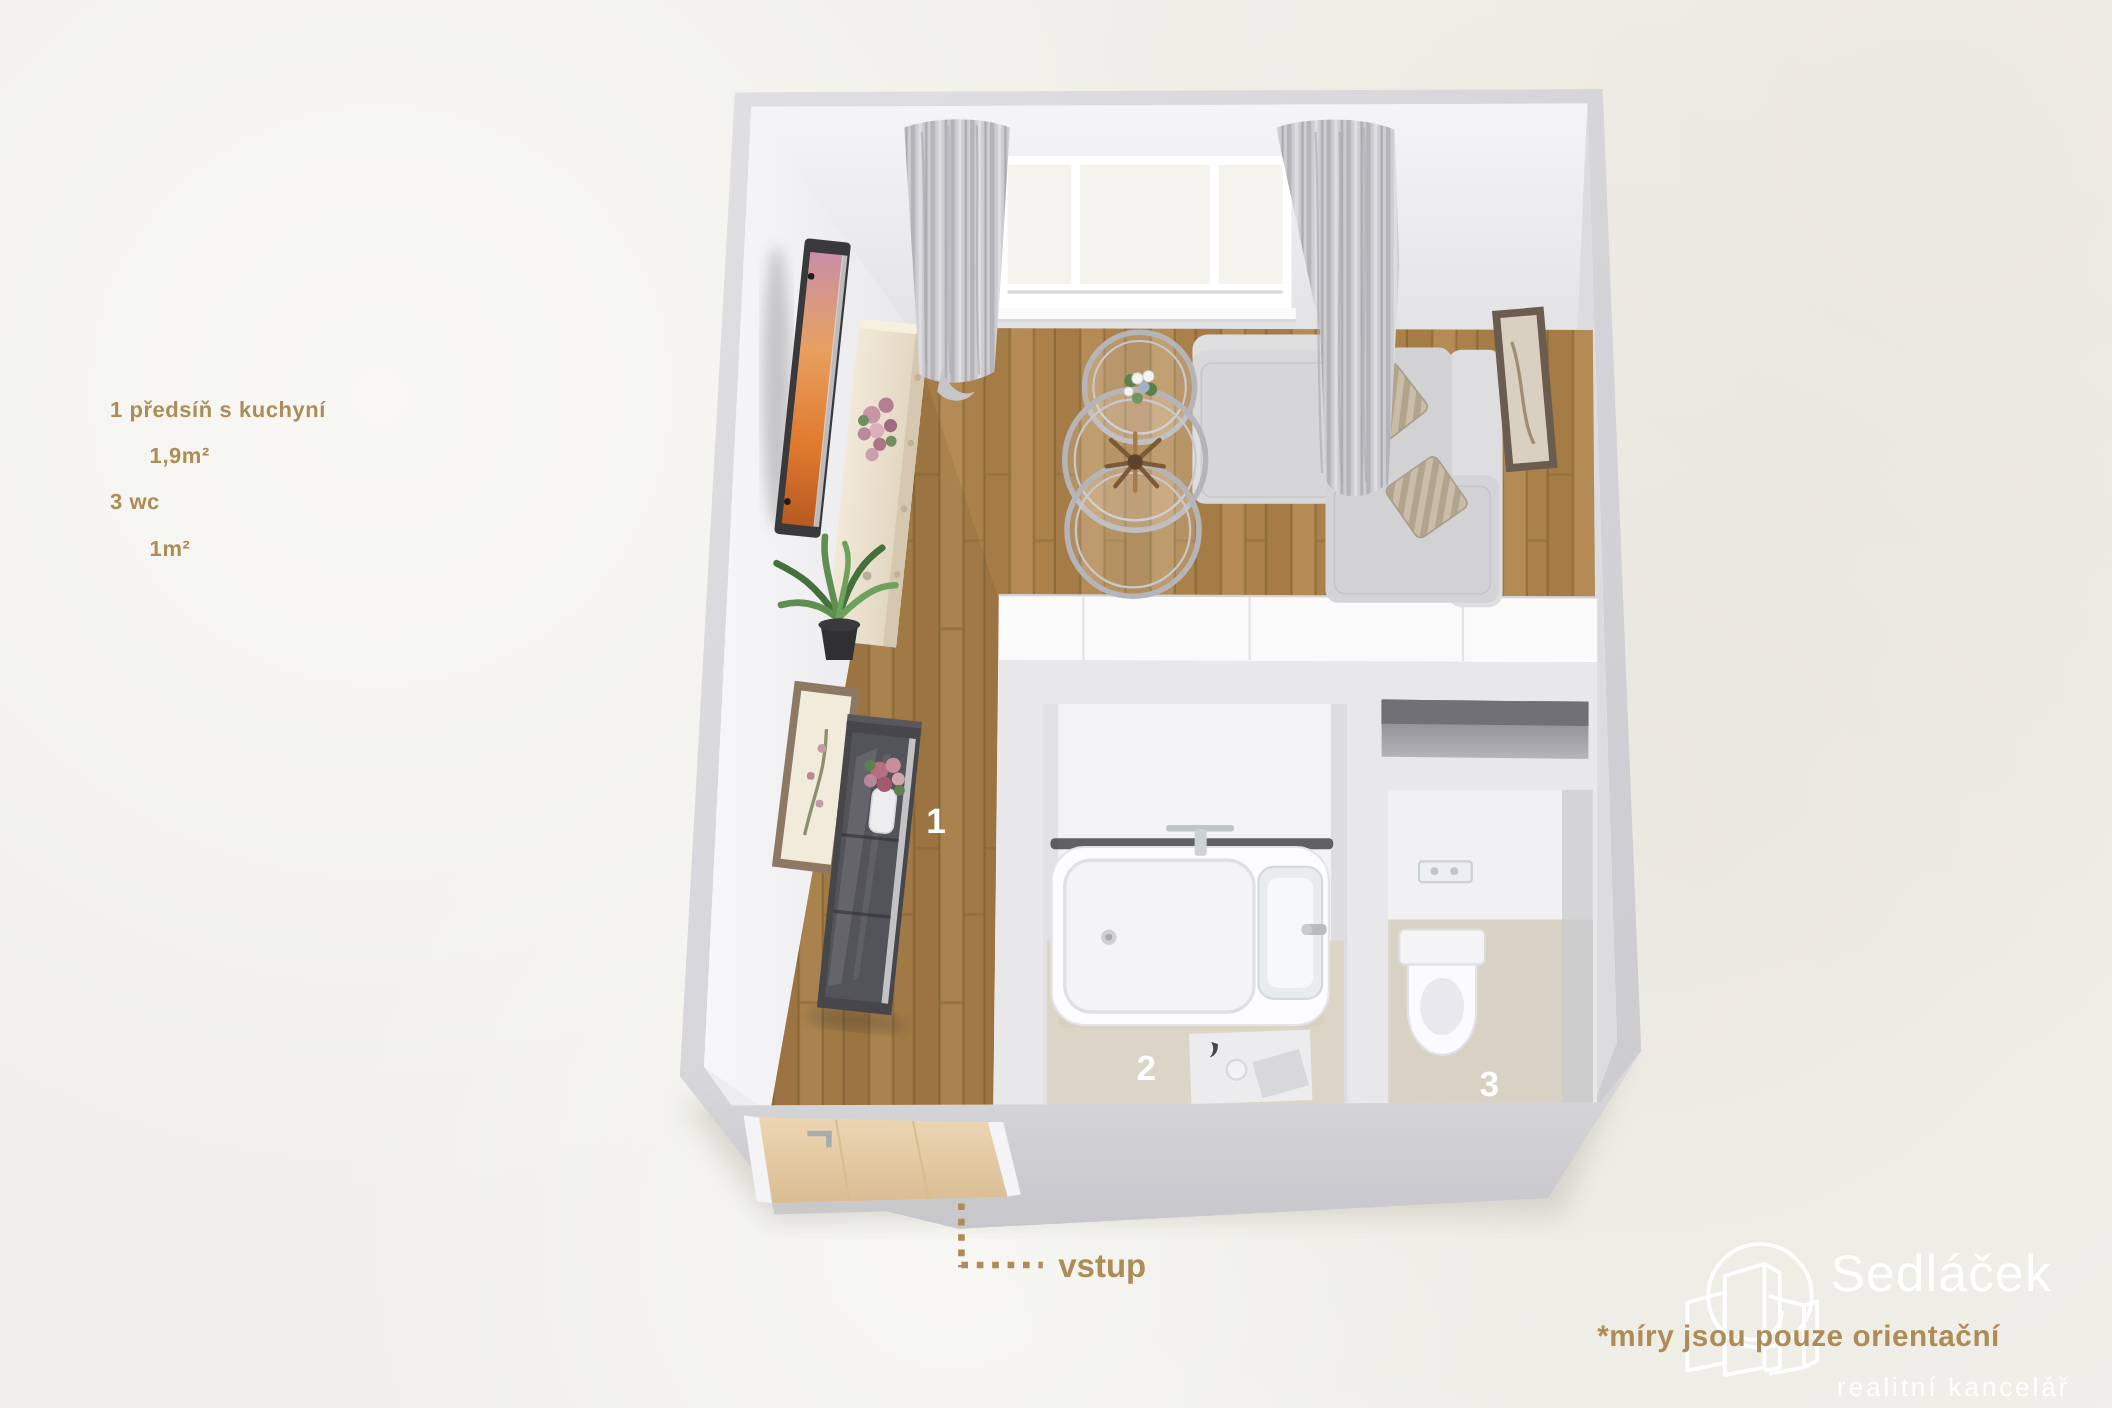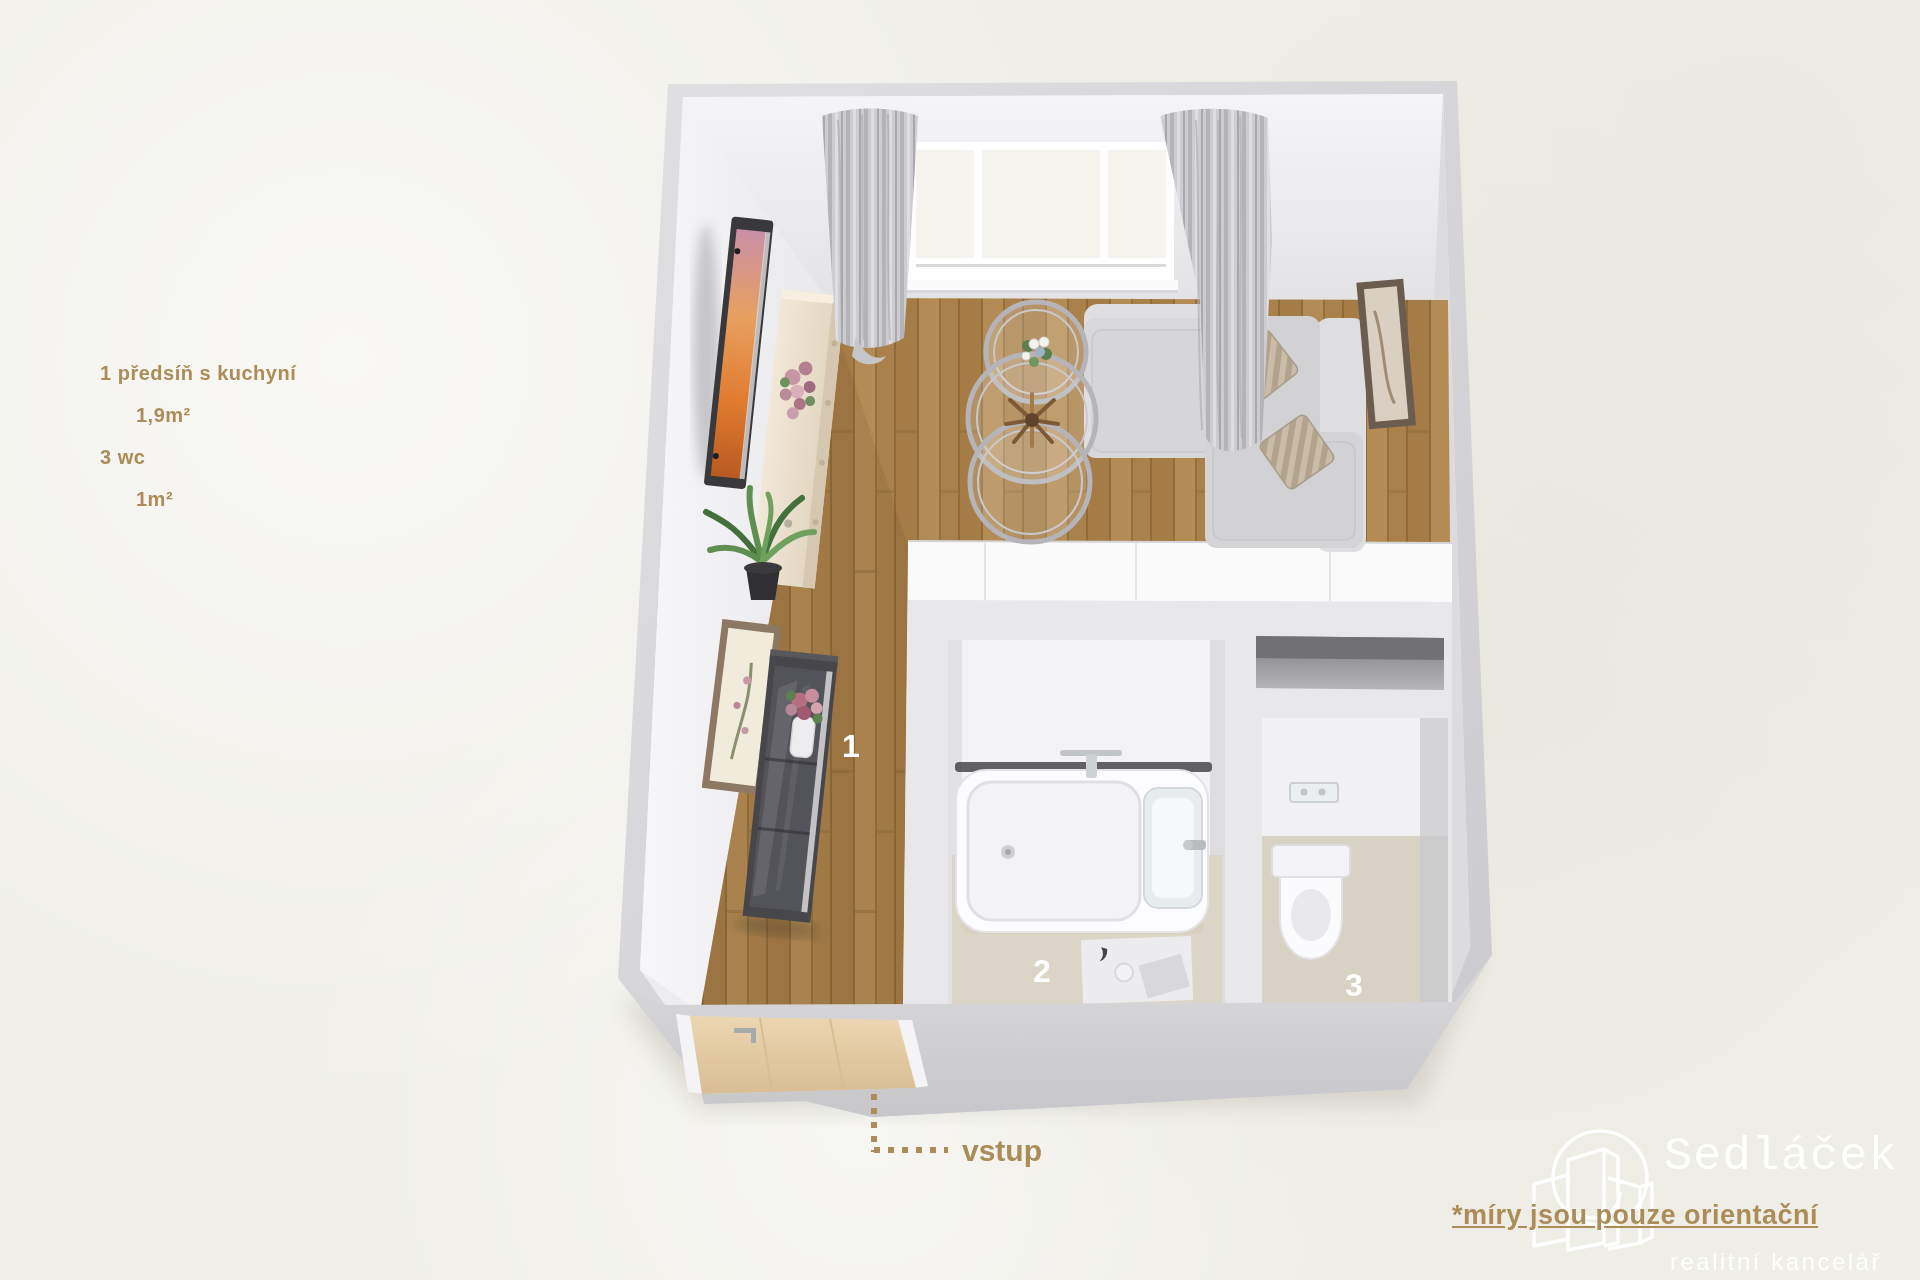--- a/index.html
+++ b/index.html
@@ -18,32 +18,30 @@
   .legend{
     position:absolute;left:100px;top:352px;
     font-size:20px;font-weight:700;line-height:42px;
     color:#ac8c57;letter-spacing:.5px;
   }
   .legend .area{padding-left:36px;}
   .brand-name{
     position:absolute;left:1664px;top:1130px;
     font-size:47px;font-weight:300;letter-spacing:1px;
     color:rgba(255,255,255,.96);
-    font-family:Liberation Mono, monospace;
   }
   .brand-tagline{
     position:absolute;left:1670px;top:1248px;
     font-size:24px;font-weight:300;letter-spacing:2.5px;
     color:rgba(255,255,255,.93);
   }
   .disclaimer{
     position:absolute;left:1452px;top:1200px;
     font-size:27px;font-weight:700;color:#ac8c57;letter-spacing:.5px;
     z-index:5;
-    text-decoration:underline;
   }
   .logo-icon{position:absolute;left:1524px;top:1122px;z-index:4;}
 </style>
 </head>
 <body>
 
 <div class="stage">
 
 <svg class="plan" width="1920" height="1280" viewBox="0 0 1920 1280">
   <defs>

